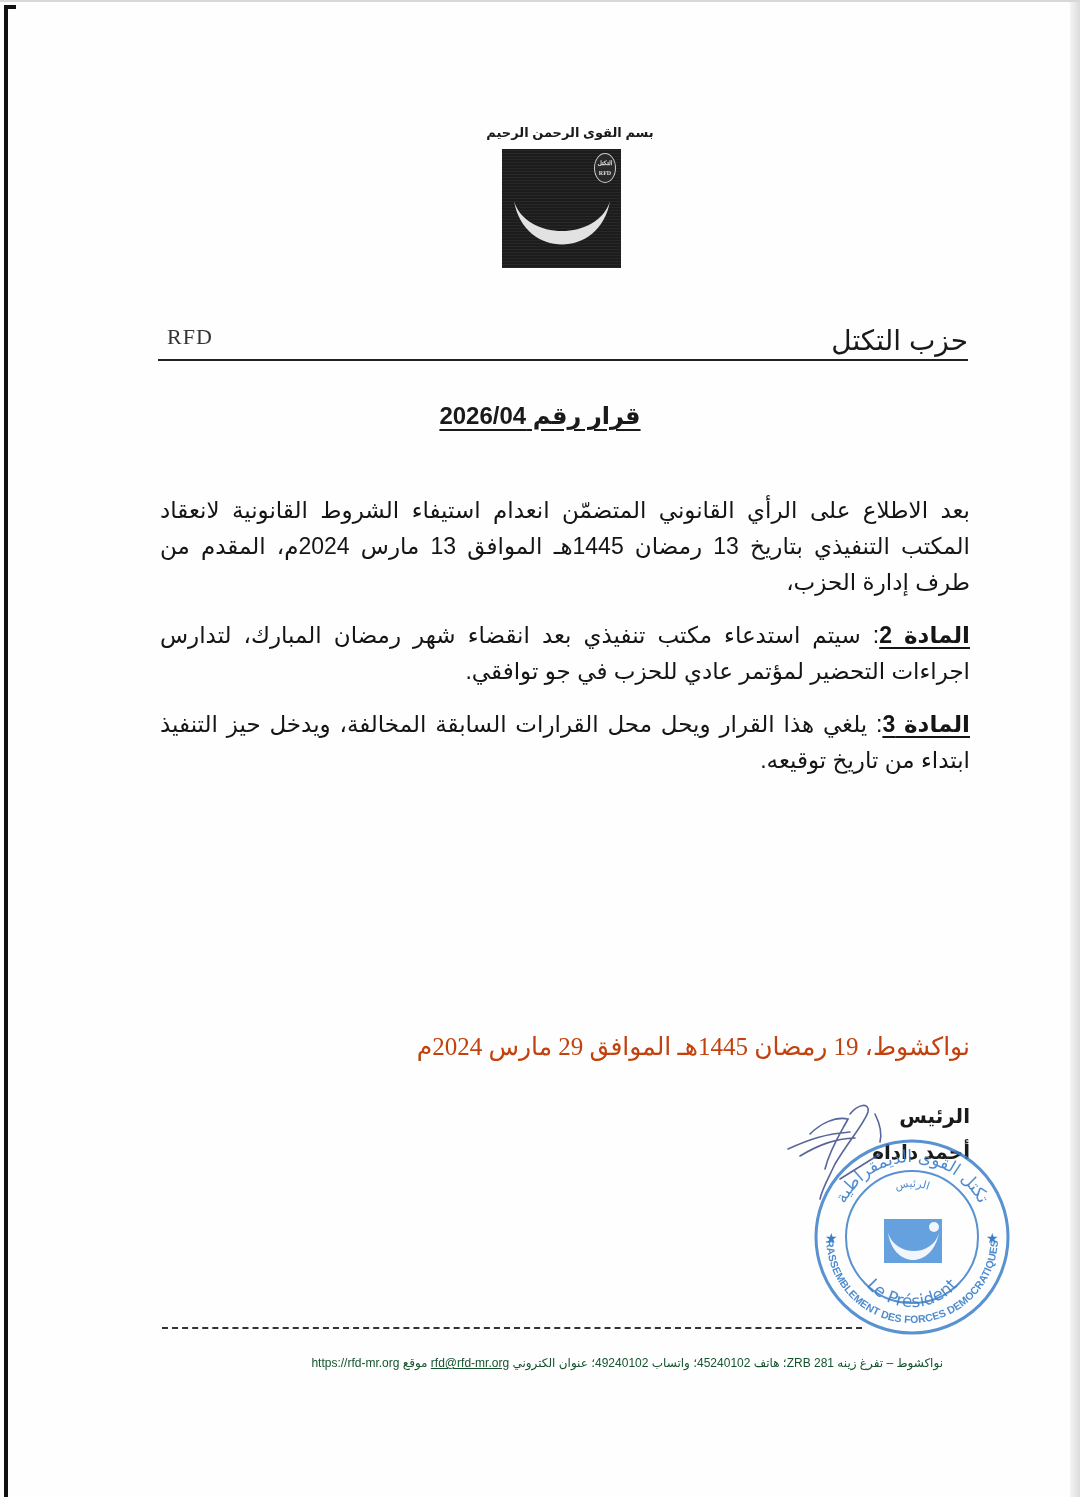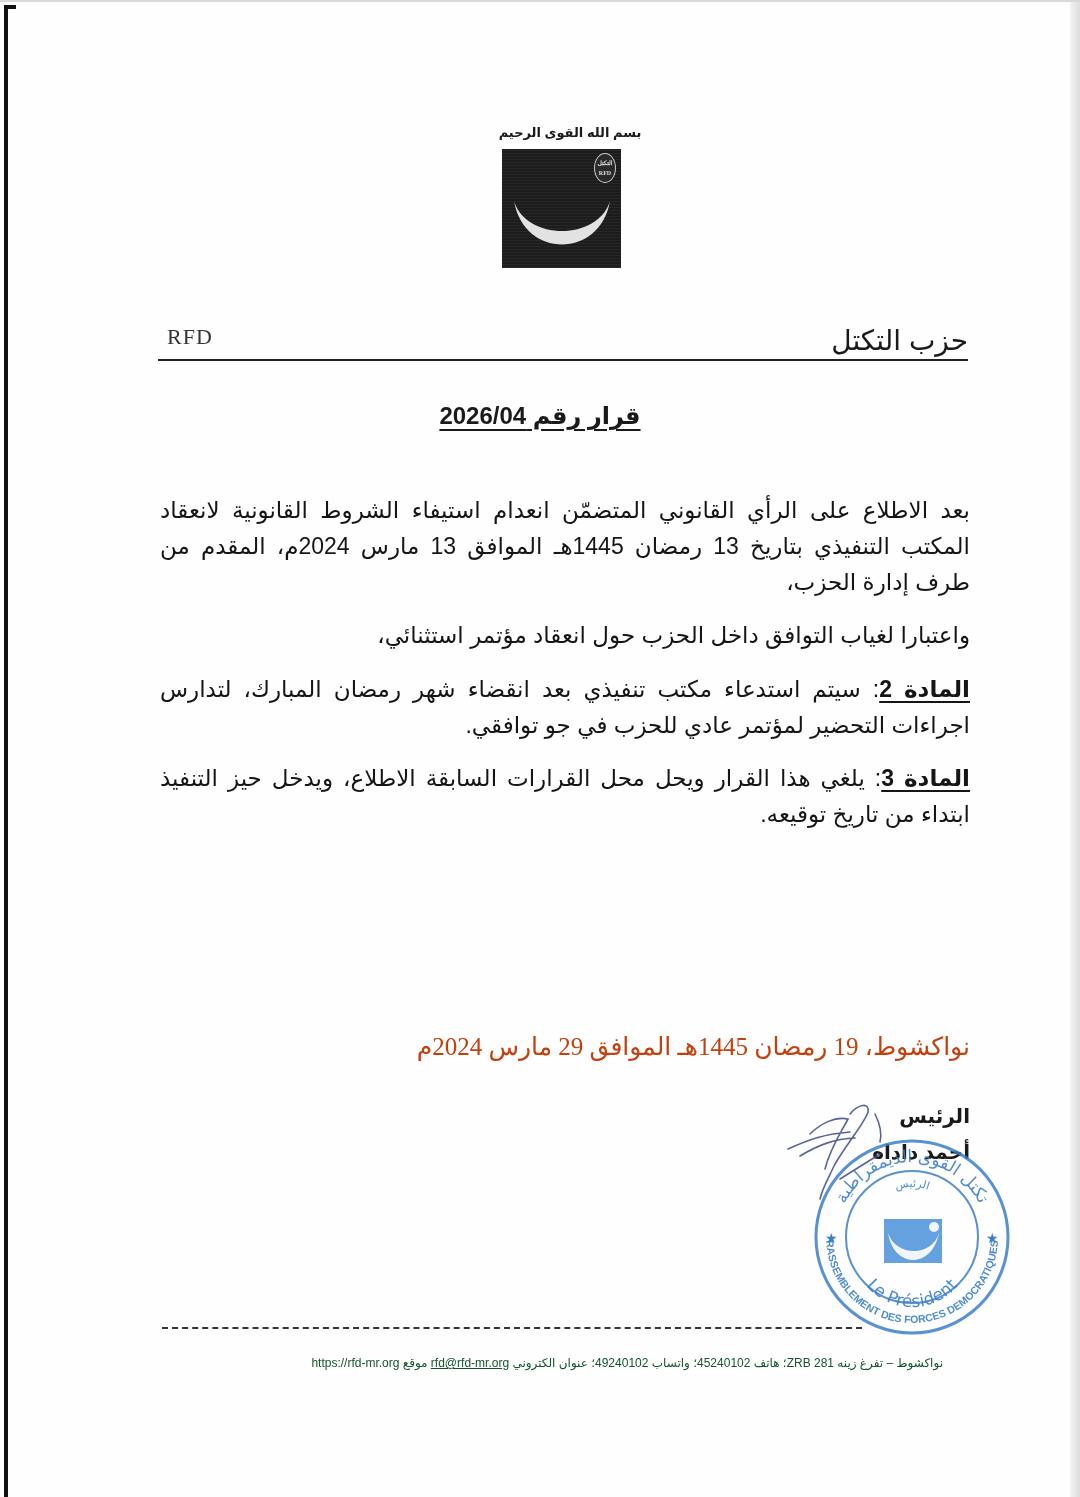--- a/index.html
+++ b/index.html
@@ -185,21 +185,21 @@
     .footer .email { text-decoration: underline; }
   </style>
 </head>
 <body>
 
 <div class="page">
   <div class="corner-left"></div>
   <div class="corner-top"></div>
   <div class="edge-right"></div>
 
-  <div class="basmala">بسم الله القوى الرحيم</div>
+  <div class="basmala">بسم القوى الرحمن الرحيم</div>
 
   <div class="logo">
     <svg width="119" height="119" viewBox="0 0 119 119">
       <path d="M12 52 C 22 110, 98 110, 108 52 C 96 92, 24 92, 12 52 Z" fill="#e2e2e2"></path>
     </svg>
     <div class="logo-badge">
       <div>التكتل</div>
       <div>RFD</div>
     </div>
   </div>
@@ -207,27 +207,26 @@
   <div class="party-ar">حزب التكتل</div>
   <div class="party-fr">RFD</div>
   <div class="header-rule"></div>
 
   <div class="decision-title">
     <span>قرار رقم 2026/04</span>
   </div>
 
   <div class="body-text">
     <p class="para">بعد الاطلاع على الرأي القانوني المتضمّن انعدام استيفاء الشروط القانونية لانعقاد المكتب التنفيذي بتاريخ 13 رمضان 1445هـ الموافق 13 مارس 2024م، المقدم من طرف إدارة الحزب،</p>
-    <p class="para tight">واعتبارا لغياب التوافق داخل الحزب حول انعقاد مؤتمر استثنائي،</p>
 
     <p class="para">
       <span class="article-label">المادة 2</span><span>: سيتم استدعاء مكتب تنفيذي بعد انقضاء شهر رمضان المبارك، لتدارس اجراءات التحضير لمؤتمر عادي للحزب في جو توافقي.</span>
     </p>
     <p class="para">
-      <span class="article-label">المادة 3</span><span>: يلغي هذا القرار ويحل محل القرارات السابقة الاطلاع، ويدخل حيز التنفيذ ابتداء من تاريخ توقيعه.</span>
+      <span class="article-label">المادة 3</span><span>: يلغي هذا القرار ويحل محل القرارات السابقة المخالفة، ويدخل حيز التنفيذ ابتداء من تاريخ توقيعه.</span>
     </p>
   </div>
 
   <div class="place-date">نواكشوط، 19 رمضان 1445هـ الموافق 29 مارس 2024م</div>
 
   <div class="sig-title">الرئيس</div>
   <div class="sig-name">أحمد داداه</div>
 
   <svg class="stamp" width="200" height="200" viewBox="0 0 200 200">
     <defs>

